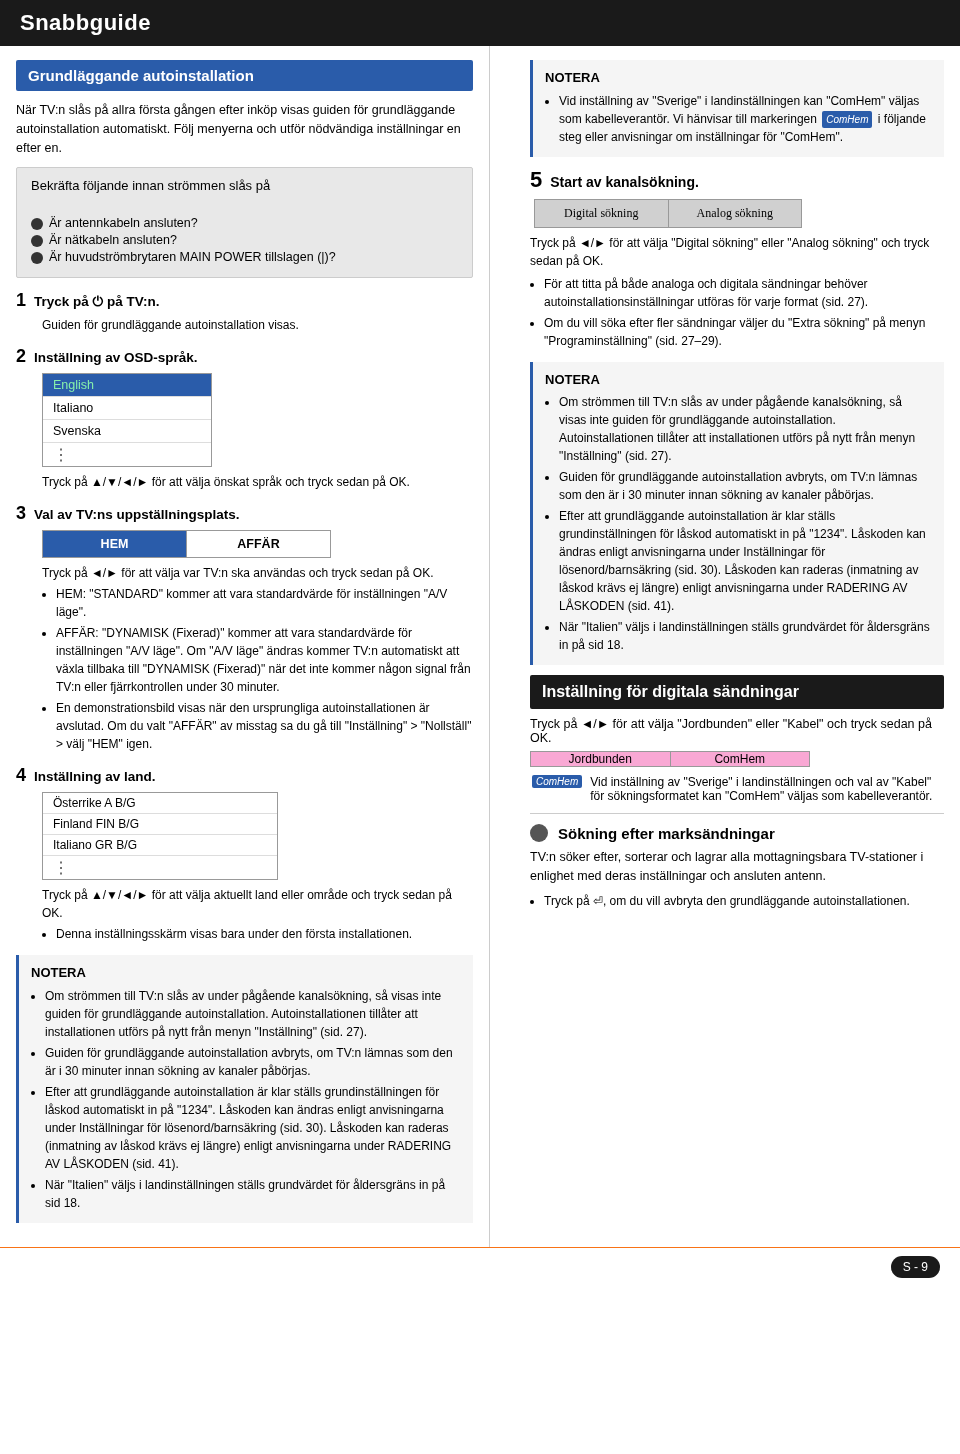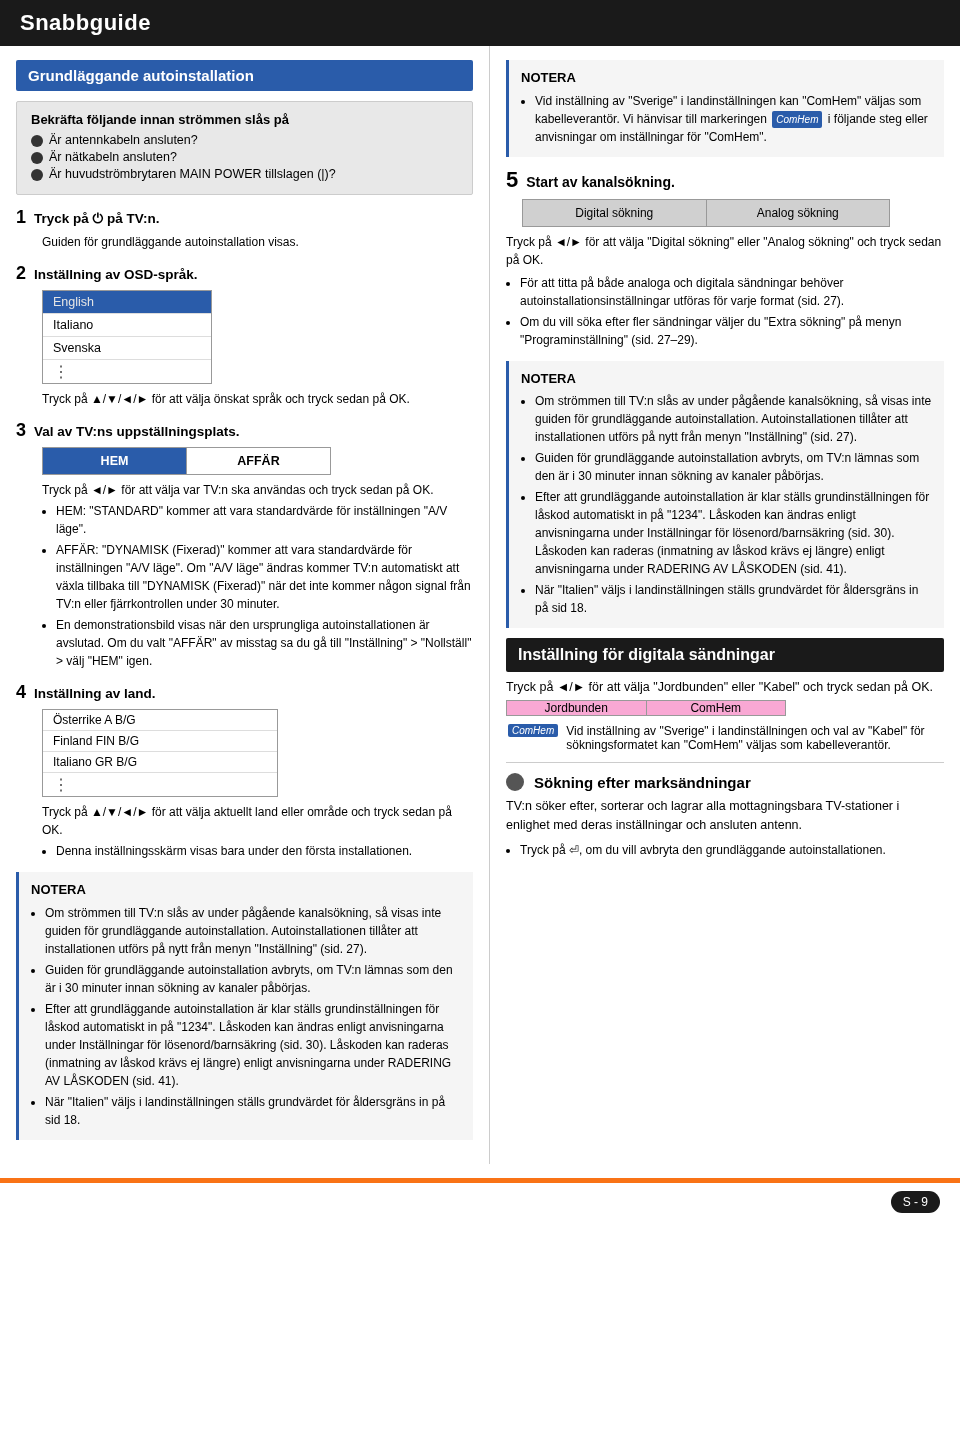--- a/index.html
+++ b/index.html
@@ -20,20 +20,21 @@
       padding: 10px 20px;
       font-size: 22px;
       font-weight: bold;
       letter-spacing: 0.5px;
     }
 
     
     .main-layout {
       display: flex;
       width: 100%;
+      gap: 24px;
     }
 
     
     .left-col {
       width: 490px;
       padding: 14px 16px;
       border-right: 1px solid #ccc;
     }
 
     
@@ -73,23 +74,23 @@
     
     .grey-box {
       background: #e8e8e8;
       border: 1px solid #ccc;
       padding: 10px 14px;
       margin-bottom: 12px;
       border-radius: 2px;
     }
 
     .grey-box-title {
-      font-weight: bold;
+      font-weight: normal;
       font-size: 13px;
-      margin-bottom: 6px;
+      margin-bottom: 23px;
     }
 
     .grey-box ul {
       list-style: none;
       padding: 0;
     }
 
     .grey-box ul li {
       display: flex;
       align-items: flex-start;
@@ -162,21 +163,21 @@
       padding: 4px 10px;
       border-bottom: 1px solid #ddd;
     }
 
     .menu-box-item:last-child {
       border-bottom: none;
     }
 
     .menu-box-item.selected {
       background: #2a5caa;
-      color: #e5e5e5;
+      color: #86efac;
     }
 
     .menu-box-dots {
       padding: 2px 10px;
       font-size: 16px;
       color: #555;
       letter-spacing: 2px;
     }
 
     
@@ -280,23 +281,24 @@
 
     .step5-title {
       font-size: 14px;
       font-weight: bold;
     }
 
     
     .dig-analog-row {
       display: flex;
       gap: 0;
-      margin: 6px 16px;
+      margin: 6px 4px;
       border: 1px solid #999;
-      width: 368px;
+      width: 268px;
+      font-family: Liberation Serif, serif;
     }
 
     .dig-analog-btn {
       flex: 1;
       text-align: center;
       padding: 6px 4px;
       font-size: 12px;
       border-right: 1px solid #999;
       background: #d0d0d0;
     }
@@ -371,22 +373,22 @@
       font-size: 15px;
       font-weight: bold;
     }
 
     
     .page-footer {
       display: flex;
       justify-content: flex-end;
       align-items: center;
       padding: 8px 20px;
-      border-top: 5px solid #f97316;
-      margin-top: 14px;
+      border-top: 1px solid #f97316;
+      margin-top: 0;
     }
 
     .page-footer-badge {
       background: #1a1a1a;
       color: #fff;
       font-size: 12px;
       padding: 4px 12px;
       border-radius: 12px;
     }
   </style>
@@ -396,20 +398,21 @@
 <div class="page-header">
   <span>Snabbguide</span>
 </div>
 
 <div class="main-layout">
 
   <div class="left-col">
 
     <div class="section-title">Grundläggande autoinstallation</div>
 
+    <p class="intro-text">När TV:n slås på allra första gången efter inköp visas guiden för grundläggande autoinstallation automatiskt. Följ menyerna och utför nödvändiga inställningar en efter en.</p>
 
     <div class="grey-box">
       <div class="grey-box-title">Bekräfta följande innan strömmen slås på</div>
       <ul>
         <li>
           <span class="bullet-circle"></span>
           <span>Är antennkabeln ansluten?</span>
         </li>
         <li>
           <span class="bullet-circle"></span>

